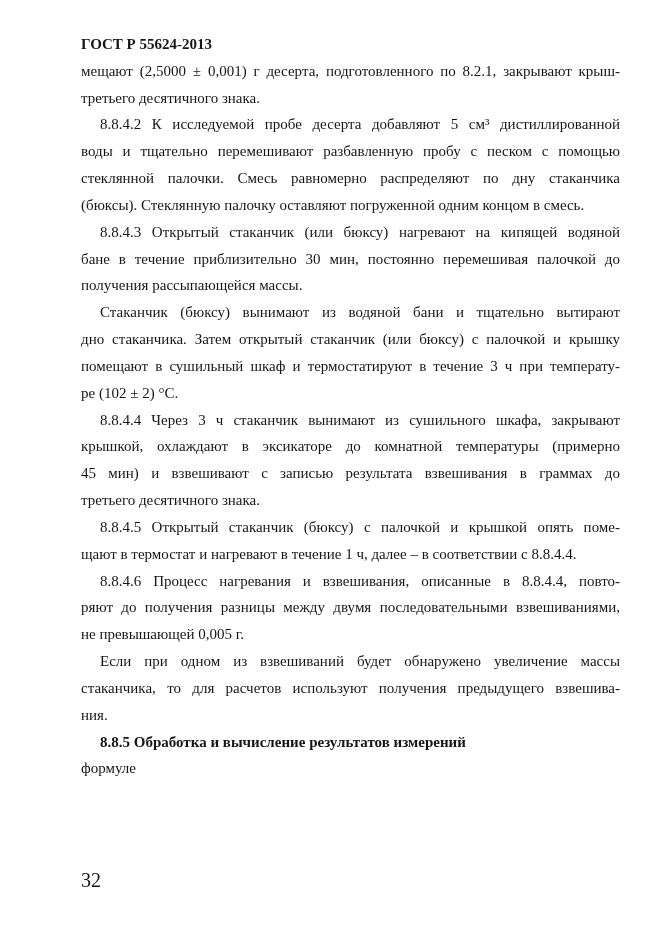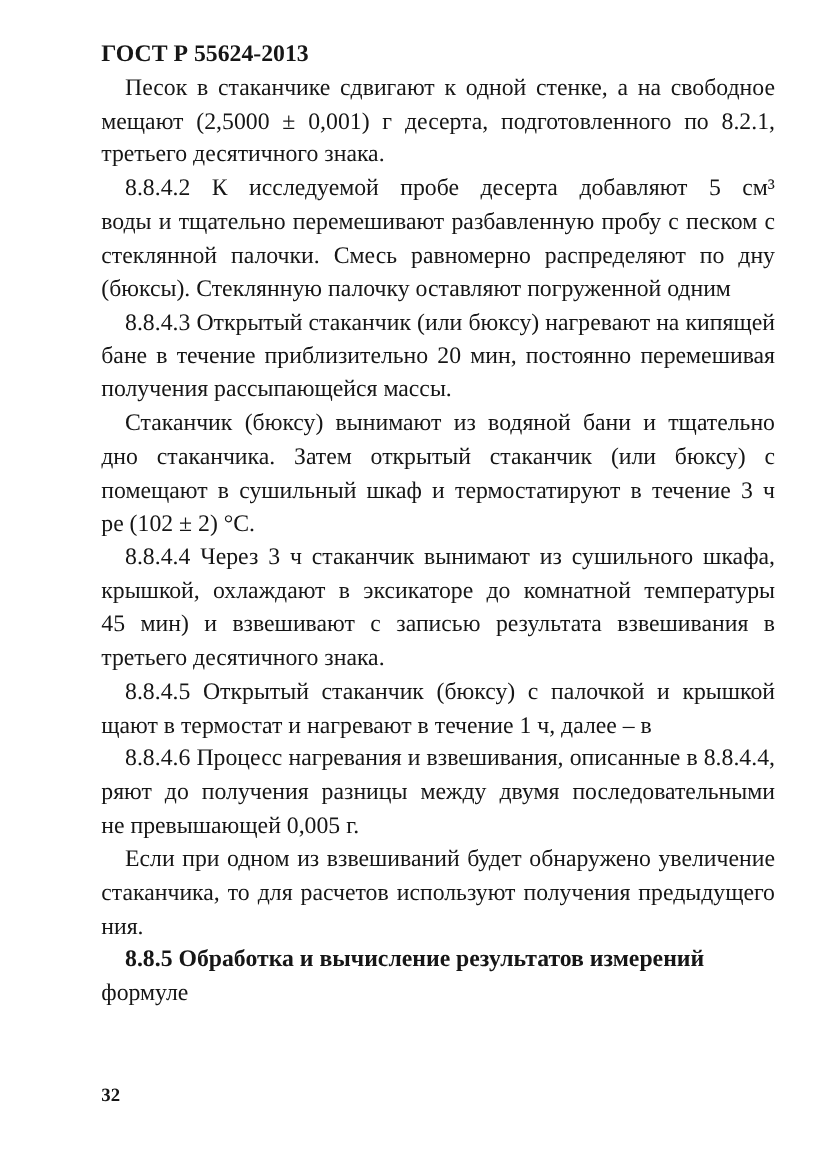--- a/index.html
+++ b/index.html
@@ -14,21 +14,21 @@
     background: #ffffff;
     overflow: hidden;
     font-family: "Liberation Serif", "DejaVu Serif", serif;
     color: #161616;
   }
   .doc {
     position: absolute;
     left: 81px;
     top: 31px;
     width: 539px;
-    font-size: 19px;
+    font-size: 15px;
     line-height: 26.83px;
   }
   .doc-header {
     font-weight: bold;
     white-space: nowrap;
   }
   .para { margin: 0; }
   .line {
     max-height: 26.83px;
     overflow: hidden;
@@ -37,46 +37,44 @@
   .line.just {
     text-align: justify;
     text-align-last: justify;
   }
   .para.heading .line { font-weight: bold; }
   .it { font-style: italic; }
   .page-number {
     position: absolute;
     left: 81px;
     top: 870px;
-    font-size: 15px;
+    font-size: 20px;
     line-height: 1;
-    font-weight: bold;
   }
 </style>
 </head>
 <body>
 
 <div class="page">
   <div class="doc">
     <div class="doc-header">ГОСТ Р 55624-2013</div>
     <div>
         <div class="para">
-          <div class="line first just">Песок в стаканчике сдвигают к одной стенке, а на свободное место по-</div>
           <div class="line just">мещают (2,5000 ± 0,001) г десерта, подготовленного по 8.2.1, закрывают крыш-</div>
           <div class="line">третьего десятичного знака.</div>
         </div>
         <div class="para">
           <div class="line first just">8.8.4.2 К исследуемой пробе десерта добавляют 5 см³ дистиллированной</div>
           <div class="line just">воды и тщательно перемешивают разбавленную пробу с песком с помощью</div>
           <div class="line just">стеклянной палочки. Смесь равномерно распределяют по дну стаканчика</div>
           <div class="line">(бюксы). Стеклянную палочку оставляют погруженной одним концом в смесь.</div>
         </div>
         <div class="para">
           <div class="line first just">8.8.4.3 Открытый стаканчик (или бюксу) нагревают на кипящей водяной</div>
-          <div class="line just">бане в течение приблизительно 20 мин, постоянно перемешивая палочкой до</div>
+          <div class="line just">бане в течение приблизительно 30 мин, постоянно перемешивая палочкой до</div>
           <div class="line">получения рассыпающейся массы.</div>
         </div>
         <div class="para">
           <div class="line first just">Стаканчик (бюксу) вынимают из водяной бани и тщательно вытирают</div>
           <div class="line just">дно стаканчика. Затем открытый стаканчик (или бюксу) с палочкой и крышку</div>
           <div class="line just">помещают в сушильный шкаф и термостатируют в течение 3 ч при температу-</div>
           <div class="line">ре (102 ± 2) °С.</div>
         </div>
         <div class="para">
           <div class="line first just">8.8.4.4 Через 3 ч стаканчик вынимают из сушильного шкафа, закрывают</div>

